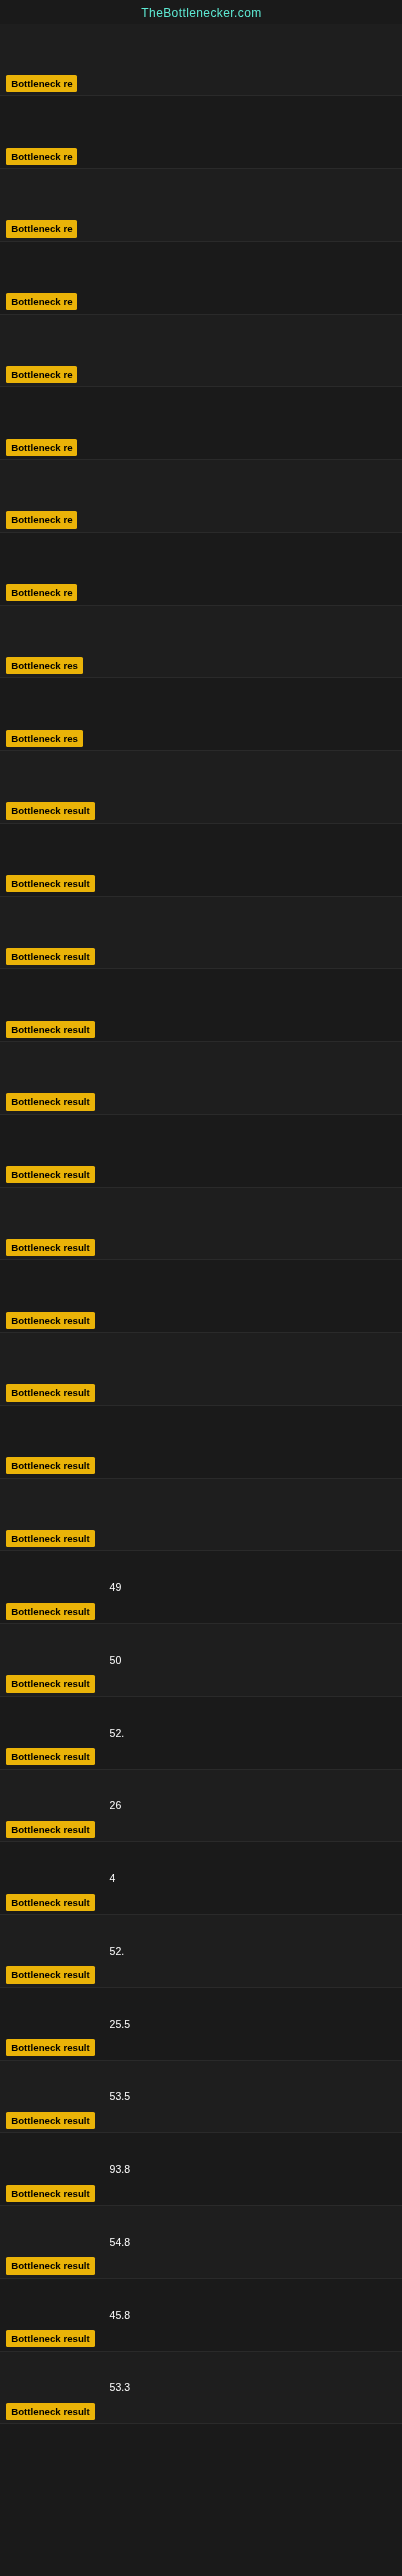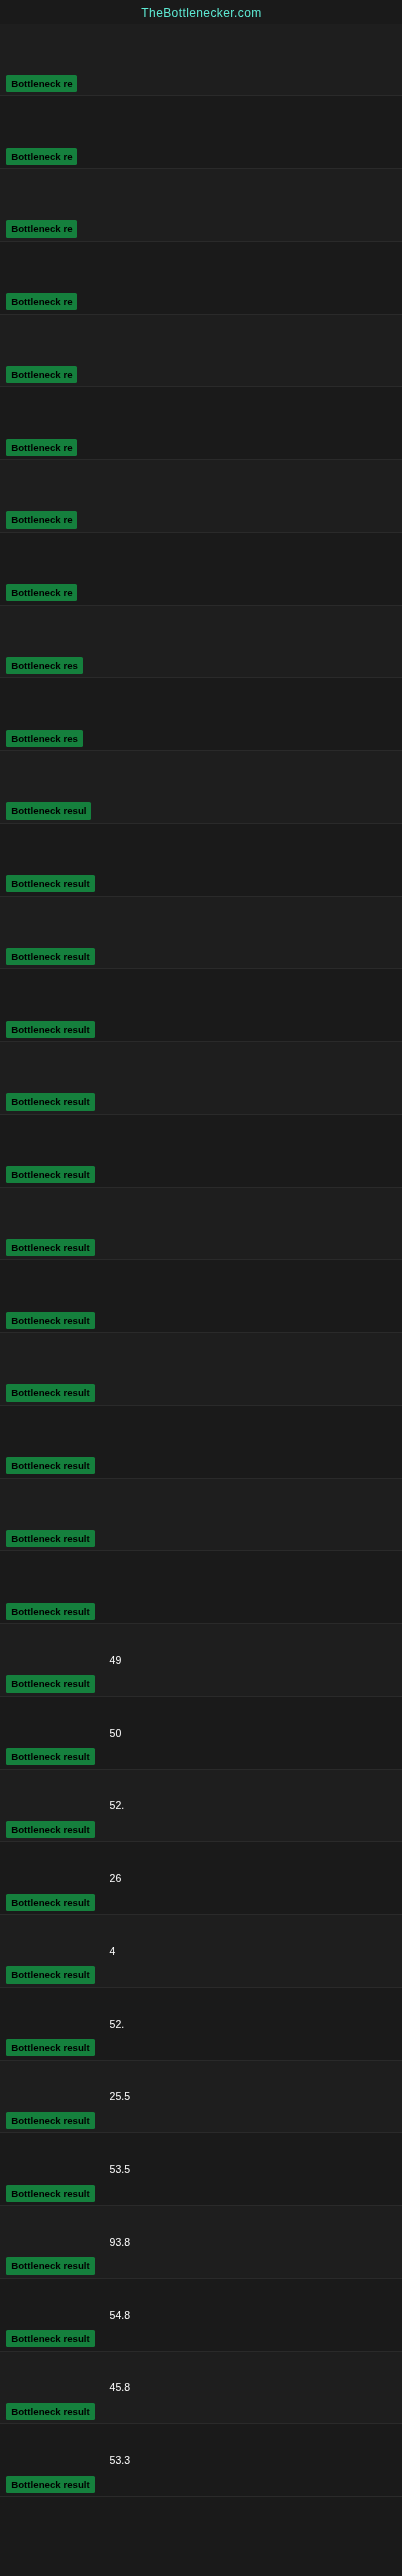--- a/index.html
+++ b/index.html
@@ -20,21 +20,21 @@
     .row {
       display: flex;
       align-items: center;
       padding: 3.2px 6.4px;
       min-height: 42px;
       border-bottom: 0.8px solid #2a2a2a;
     }
     .row:nth-child(odd) { background: #1e1e1e; }
     .row:nth-child(even) { background: #1a1a1a; }
     .label-box {
-      background: #15803d;
+      background: #eab308;
       color: #000;
       font-weight: bold;
       font-size: 9.7px;
       padding: 3.2px 4.8px;
       border-radius: 1.6px;
       white-space: nowrap;
       overflow: hidden;
       margin-top: 48px;
     }
     .value {
@@ -74,23 +74,20 @@
       <span class="label-box">Bottleneck re</span>
     </div>
     <div class="row">
       <span class="label-box">Bottleneck re</span>
     </div>
     <div class="row">
       <span class="label-box">Bottleneck res</span>
     </div>
     <div class="row">
       <span class="label-box">Bottleneck res</span>
-    </div>
-    <div class="row">
-      <span class="label-box">Bottleneck resul</span>
     </div>
     <div class="row">
       <span class="label-box">Bottleneck result</span>
     </div>
     <div class="row">
       <span class="label-box">Bottleneck result</span>
     </div>
     <div class="row">
       <span class="label-box">Bottleneck result</span>
     </div>

